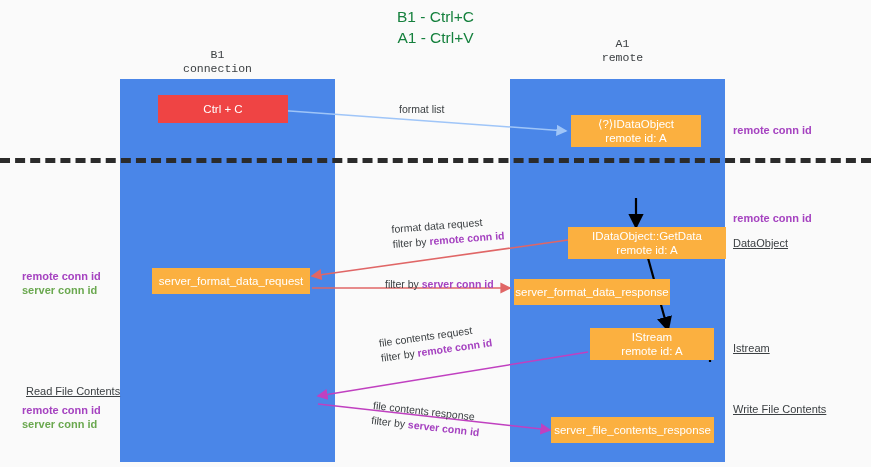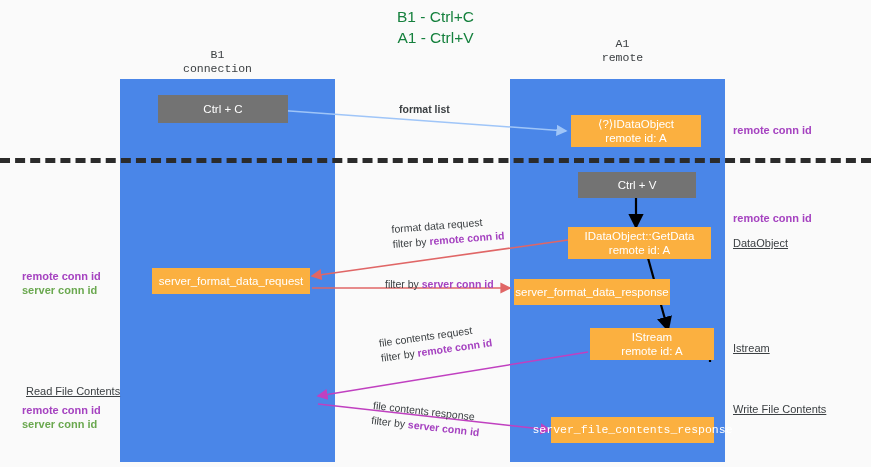--- a/index.html
+++ b/index.html
@@ -29,21 +29,21 @@
 
   
   .lane{position:absolute;background:#4a86e8;}
 
   
   .node{
     position:absolute;display:flex;align-items:center;justify-content:center;
     text-align:center;color:#ffffff;font-size:11.5px;line-height:14px;
     white-space:pre-line;box-sizing:border-box;
   }
-  .node.green{background:#737373;}
+  .node.green{background:#ef4444;}
   .node.orange{background:#fbb040;}
 
   
   .lbl{position:absolute;font-size:11px;line-height:14px;white-space:pre-line;}
   .lbl.dark{color:#3c4043;text-decoration:underline;}
   .lbl.purple{color:#a542c0;font-weight:bold;}
   .lbl.green{color:#6aa84f;font-weight:bold;}
 
   
   .ann{position:absolute;font-size:10.5px;line-height:15px;color:#3c4043;white-space:nowrap;}
@@ -101,36 +101,35 @@
     <line x1="318" y1="404" x2="550" y2="430" stroke="#c040c0" stroke-width="1.6" marker-end="url(#ah-mag)"></line>
 
     <line x1="710" y1="360" x2="710" y2="362" stroke="#000000" stroke-width="2.2"></line>
   </svg>
 
   <div class="node green" style="left:158px;top:95px;width:130px;height:28px;">Ctrl + C</div>
 
   <div class="node orange" style="left:571px;top:115px;width:130px;height:32px;">⟨?⟩IDataObject
 remote id: A</div>
 
-  <div class="node green" style="left:578px;top:172px;width:118px;height:26px;">Ctrl + V</div>
 
-  <div class="node orange" style="left:568px;top:227px;width:143px;height:32px;">IDataObject::GetData
+  <div class="node orange" style="left:568px;top:227px;width:158px;height:32px;">IDataObject::GetData
 remote id: A</div>
 
   <div class="node orange" style="left:152px;top:268px;width:158px;height:26px;">server_format_data_request</div>
 
   <div class="node orange" style="left:514px;top:279px;width:156px;height:26px;">server_format_data_response</div>
 
   <div class="node orange" style="left:590px;top:328px;width:124px;height:32px;">IStream
 remote id: A</div>
 
 
-  <div class="node orange" style="left:551px;top:417px;width:163px;height:26px;font-family:Liberation Mono, monospace;">server_file_contents_response</div>
+  <div class="node orange" style="left:551px;top:417px;width:163px;height:26px;">server_file_contents_response</div>
 
-  <div class="ann" style="left:399px;top:102px;font-weight:bold;">
+  <div class="ann" style="left:399px;top:102px;">
     <div>format list</div>
   </div>
 
   <div class="ann rot" style="left:391px;top:222px;transform:rotate(-4.5deg);">
     <div>format data request</div>
     <div>
       <span>filter by</span>
       <span class="p">remote conn id</span>
     </div>
   </div>

